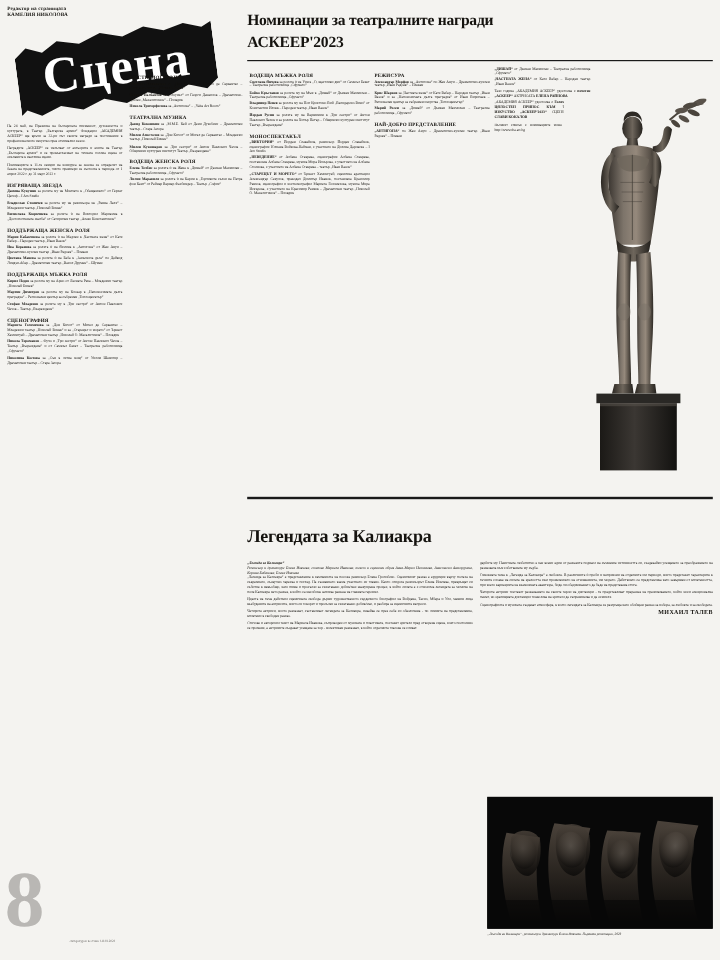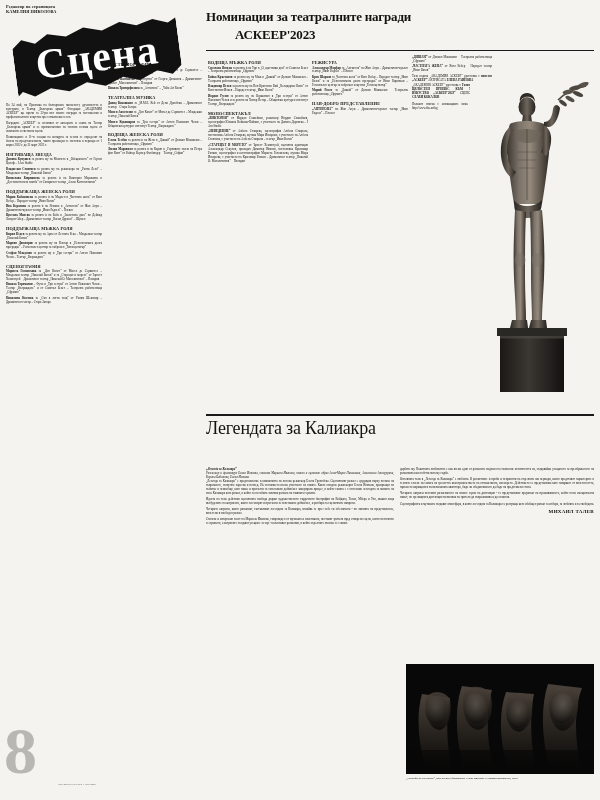--- a/index.html
+++ b/index.html
@@ -42,21 +42,21 @@
     display:flex;align-items:center;justify-content:center;
     color:#fff;font-family:"Liberation Serif",serif;font-weight:bold;
     font-size:42px;letter-spacing:1px;
   }
 
   
   .headline{
     position:absolute;left:206px;top:8px;width:388px;
     font-weight:bold;font-size:13px;line-height:17.5px;letter-spacing:-.2px;
   }
-  .headline .l2{display:block;margin-left:29px;}
+  .headline .l2{display:block;}
   .rule-top{position:absolute;left:206px;top:50px;width:388px;height:1px;background:#1a1a1a;}
 
   
   .col{position:absolute;top:0;}
   .c1{left:6px;top:104px;width:96px;}
   .c2{left:108px;top:58px;width:94px;}
   .c3{left:208px;top:56px;width:100px;}
   .c4{left:312px;top:56px;width:96px;}
   .c5{left:412px;top:56px;width:80px;}
 
@@ -64,22 +64,22 @@
 
   
   .statue-box{position:absolute;left:470px;top:82px;width:124px;height:330px;}
   .statue-svg{width:100%;height:100%;display:block;}
 
   
   .rule-mid{position:absolute;left:206px;top:414px;width:388px;height:2px;background:#1a1a1a;}
 
   
   .headline2{
-    position:absolute;left:206px;top:420px;width:390px;
-    font-weight:normal;font-size:18px;line-height:16.5px;letter-spacing:-.2px;
+    position:absolute;left:206px;top:440px;width:390px;
+    font-weight:bold;font-size:15px;line-height:16.5px;letter-spacing:-.2px;
   }
   .a2c{position:absolute;top:468px;}
   .a2c1{left:206px;width:188px;}
   .a2c2{left:400px;width:194px;}
   .byline{
     font-size:5px;font-weight:bold;letter-spacing:.3px;text-align:right;
     margin:3px 0 3px 0;
   }
   .lead{font-size:3.05px;line-height:3.95px;font-style:italic;text-align:justify;}
   .lead b{font-style:italic;font-weight:bold;}

